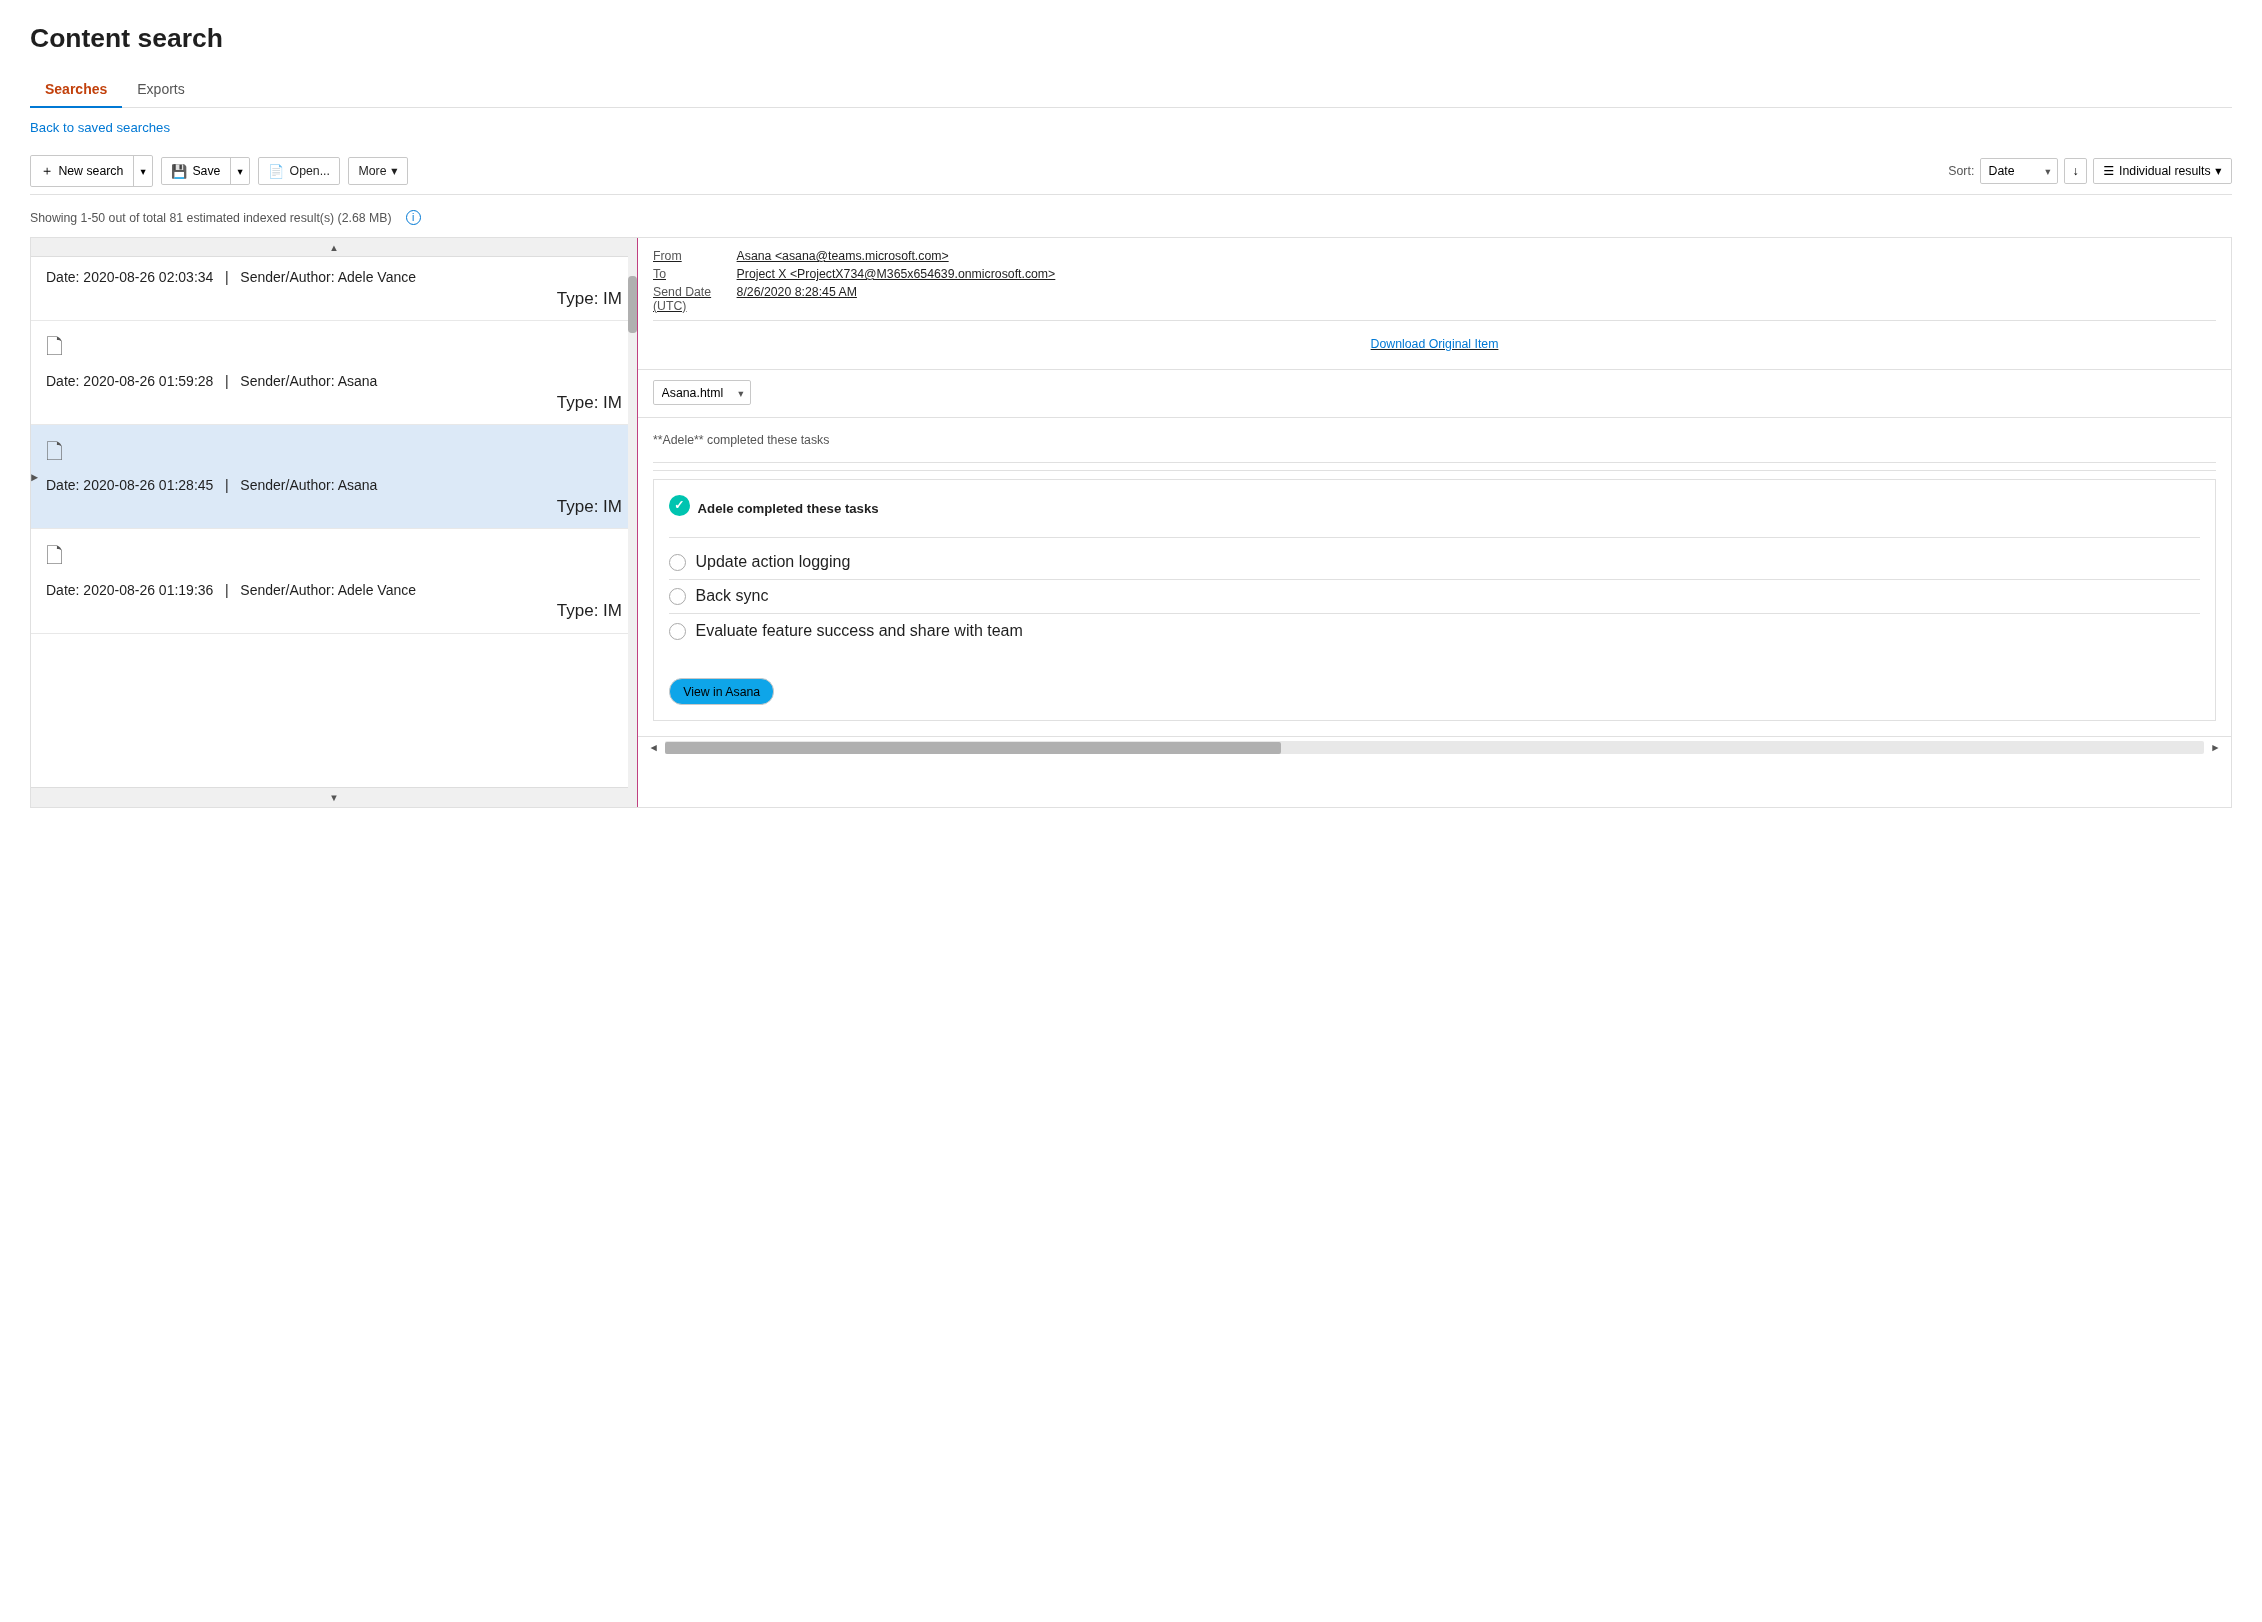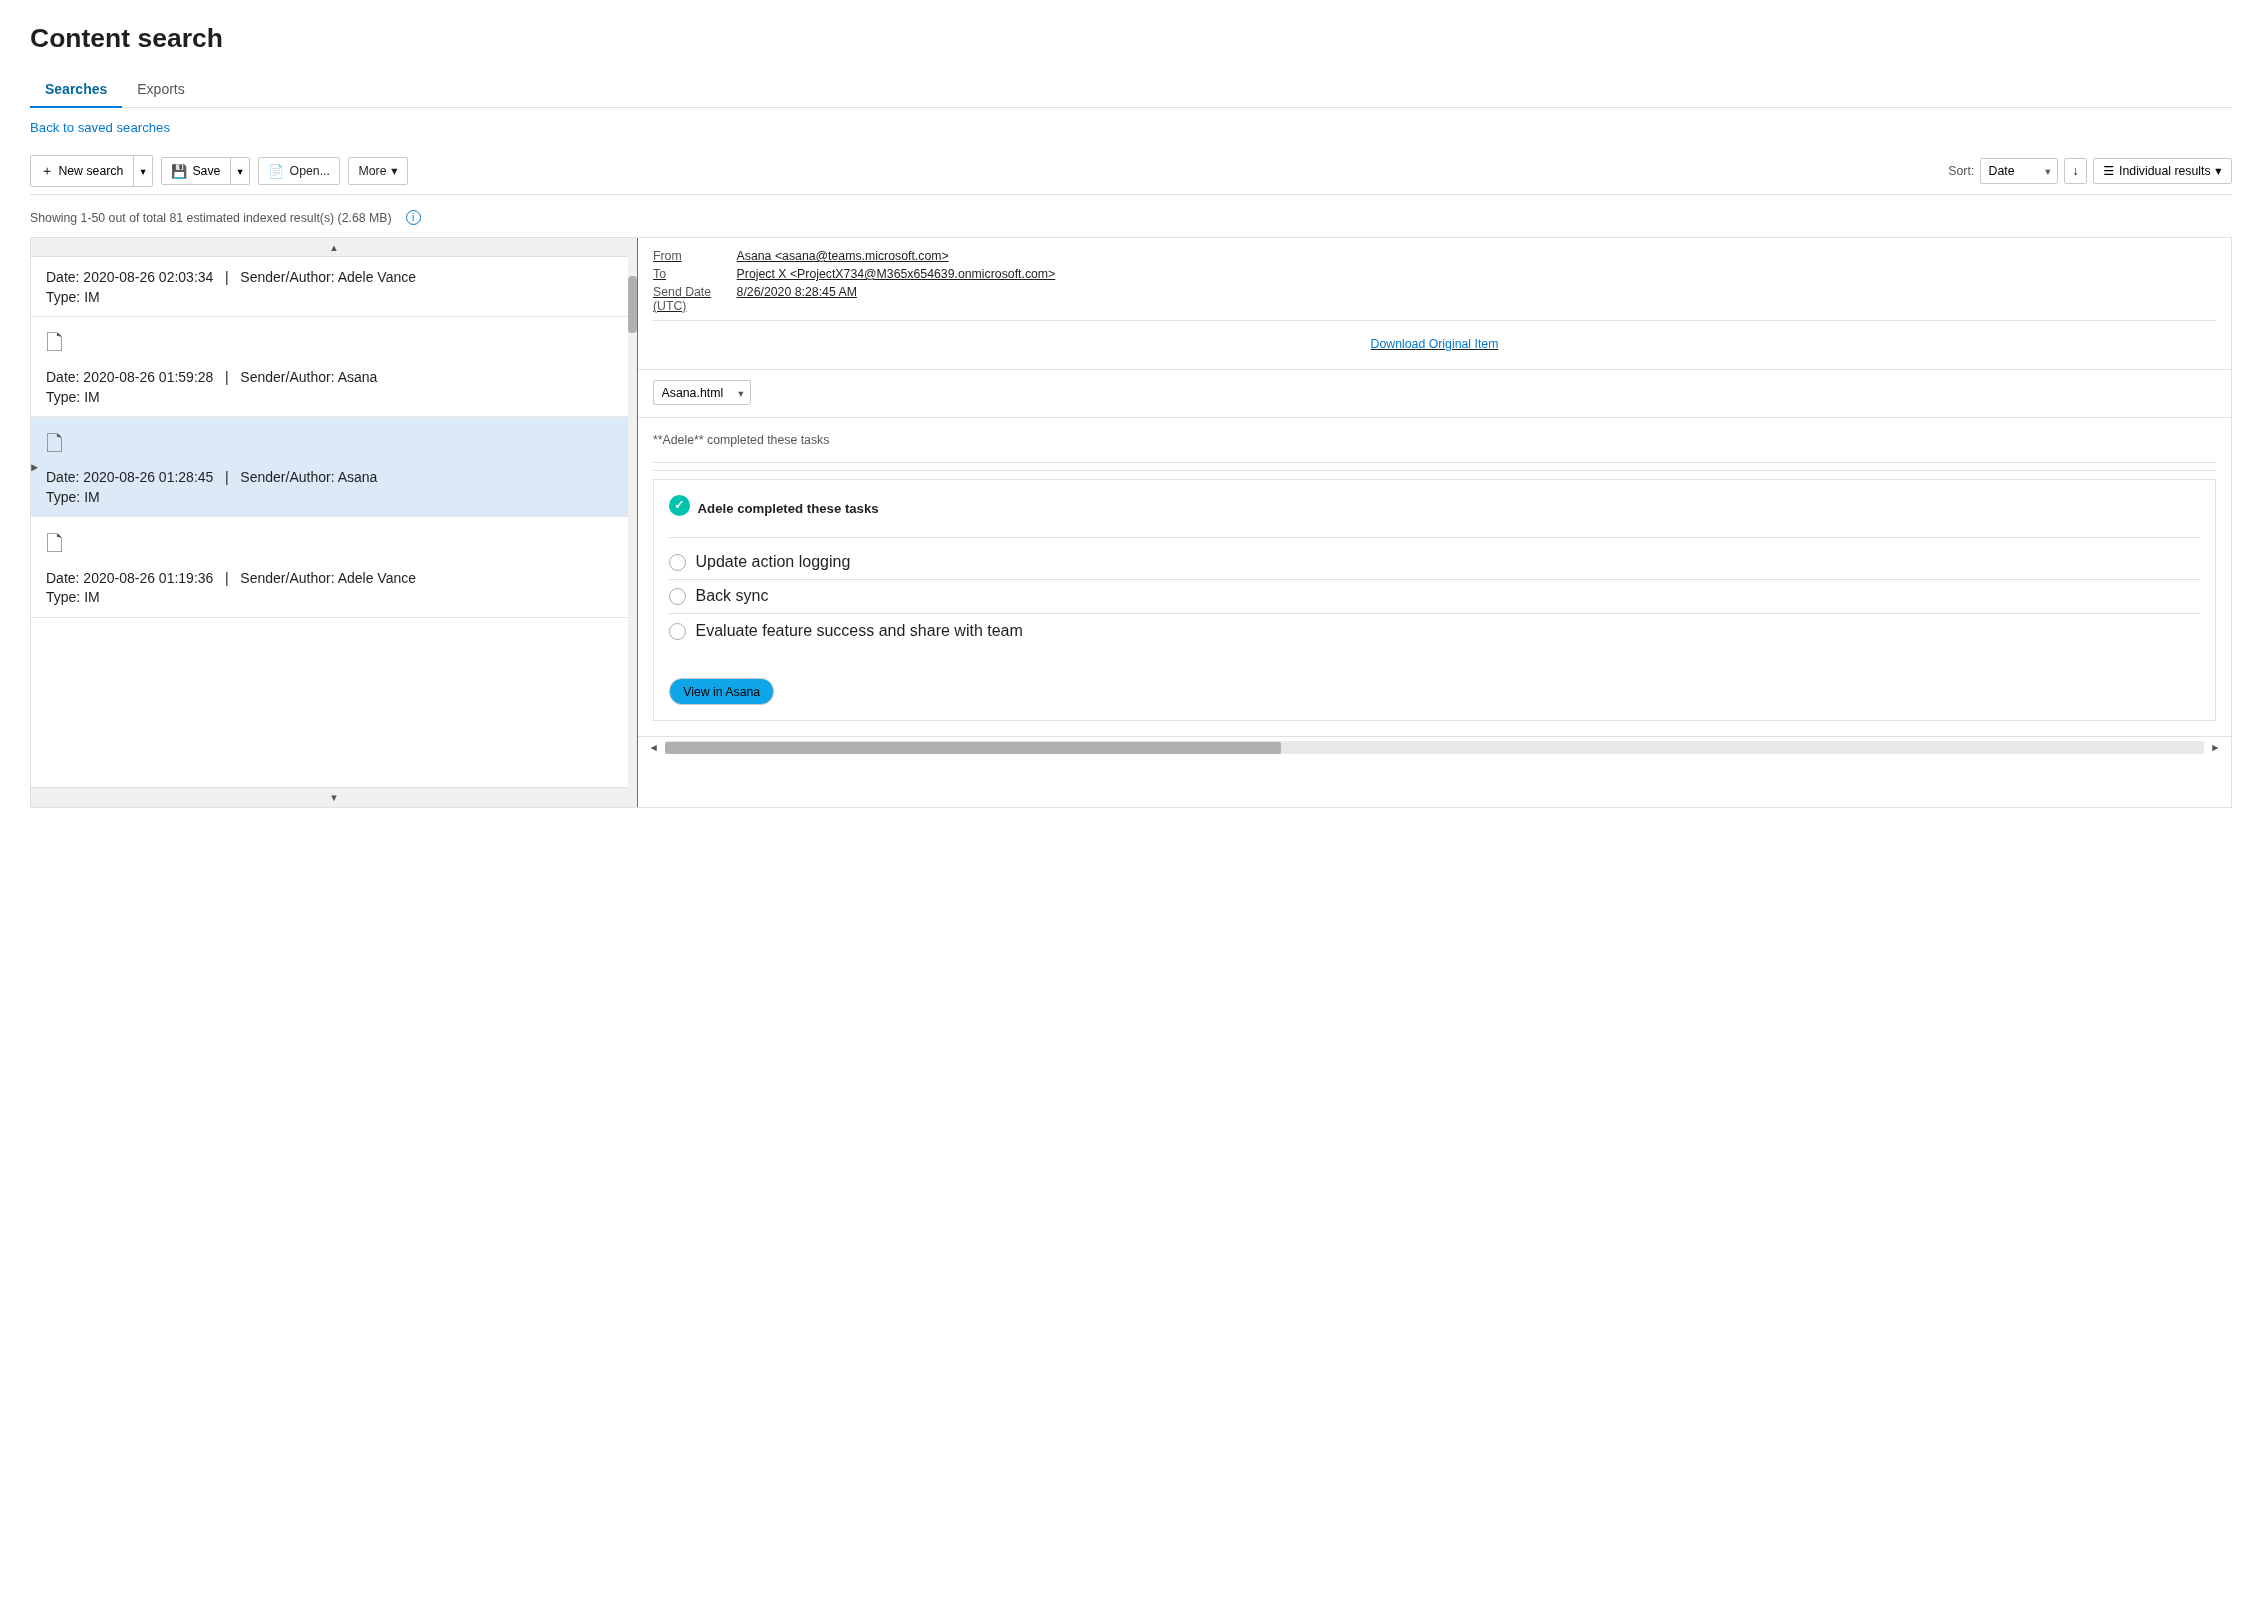--- a/index.html
+++ b/index.html
@@ -2,21 +2,21 @@
 <html style="font-size:15px"><head>
   <meta charset="utf-8">
   <style>
     * { box-sizing: border-box; margin: 0; padding: 0; }
     body { font-family: 'Segoe UI', Arial, sans-serif; font-size: 13.2px; color: #1f1f1f; background: #fff; padding: 23px 30px; }
 
     .page-title { font-size: 26.5px; font-weight: 700; color: #1f1f1f; margin-bottom: 19px; }
 
     .tabs { display: flex; gap: 0; border-bottom: 0.9px solid #e0e0e0; margin-bottom: 11.4px; }
     .tab { padding: 7.6px 15px 9.5px; font-size: 14px; cursor: pointer; color: #555; border-bottom: 2.8px solid transparent; margin-bottom: -0.9px; }
-    .tab.active { color: #0369a1; font-weight: 600; border-bottom: 2.8px solid #0078d4; }
+    .tab.active { color: #c2410c; font-weight: 600; border-bottom: 2.8px solid #0078d4; }
 
     .back-link { color: #0078d4; font-size: 13.2px; cursor: pointer; margin-bottom: 13.2px; display: inline-block; }
 
     .toolbar { display: flex; align-items: center; gap: 3.8px; padding: 7.6px 0; border-bottom: 0.9px solid #e0e0e0; margin-bottom: 15px; }
     .toolbar-btn { display: flex; align-items: center; gap: 4.7px; padding: 5.7px 9.5px; font-size: 12.3px; color: #1f1f1f; border: 0.9px solid #c8c8c8; background: #fff; cursor: pointer; border-radius: 1.9px; }
     .toolbar-btn-split { display: flex; align-items: stretch; border: 0.9px solid #c8c8c8; border-radius: 1.9px; background: #fff; }
     .toolbar-btn-split .main { padding: 5.7px 9.5px; font-size: 12.3px; cursor: pointer; display: flex; align-items: center; gap: 4.7px; border: none; background: none; }
     .toolbar-btn-split .caret { padding: 5.7px 6.6px; border-left: 0.9px solid #c8c8c8; cursor: pointer; display: flex; align-items: center; font-size: 10.4px; background: none; border-top: none; border-right: none; border-bottom: none; }
 
     .sort-group { display: flex; align-items: center; gap: 5.7px; margin-left: auto; }
@@ -32,21 +32,21 @@
 
     .main-content { display: flex; gap: 0; border: 0.9px solid #e0e0e0; }
 
     
     .left-panel { width: 606px; flex-shrink: 0; position: relative; overflow: hidden; }
     .results-list { overflow-y: auto; height: 530px; }
     .result-item { padding: 11.4px 15px; border-bottom: 0.9px solid #e8e8e8; cursor: pointer; position: relative; }
     .result-item.selected { background: #dce9f7; }
     .result-item .expand-arrow { position: absolute; left: -1.9px; top: 50%; transform: translateY(-50%); font-size: 11.4px; color: #555; }
     .result-meta { font-size: 14px; color: #1f1f1f; margin-bottom: 3.8px; }
-    .result-type { font-size: 14px; color: #1f1f1f; }
+    .result-type { font-size: 17px; color: #1f1f1f; text-align: right; }
     .file-icon { font-size: 21px; color: #555; margin-bottom: 5.7px; display: block; }
 
     .scrollbar-track { position: absolute; right: 0; top: 0; bottom: 0; width: 9.5px; background: #f0f0f0; }
     .scrollbar-thumb { width: 9.5px; height: 57px; background: #b0b0b0; border-radius: 3.8px; position: absolute; top: 38px; }
 
     .scroll-arrow { display: flex; align-items: center; justify-content: center; width: 100%; padding: 3.8px 0; background: #f0f0f0; font-size: 9.5px; color: #555; cursor: pointer; }
     .scroll-arrow-up { border-bottom: 0.9px solid #ddd; }
     .scroll-arrow-down { border-top: 0.9px solid #ddd; }
 
     

